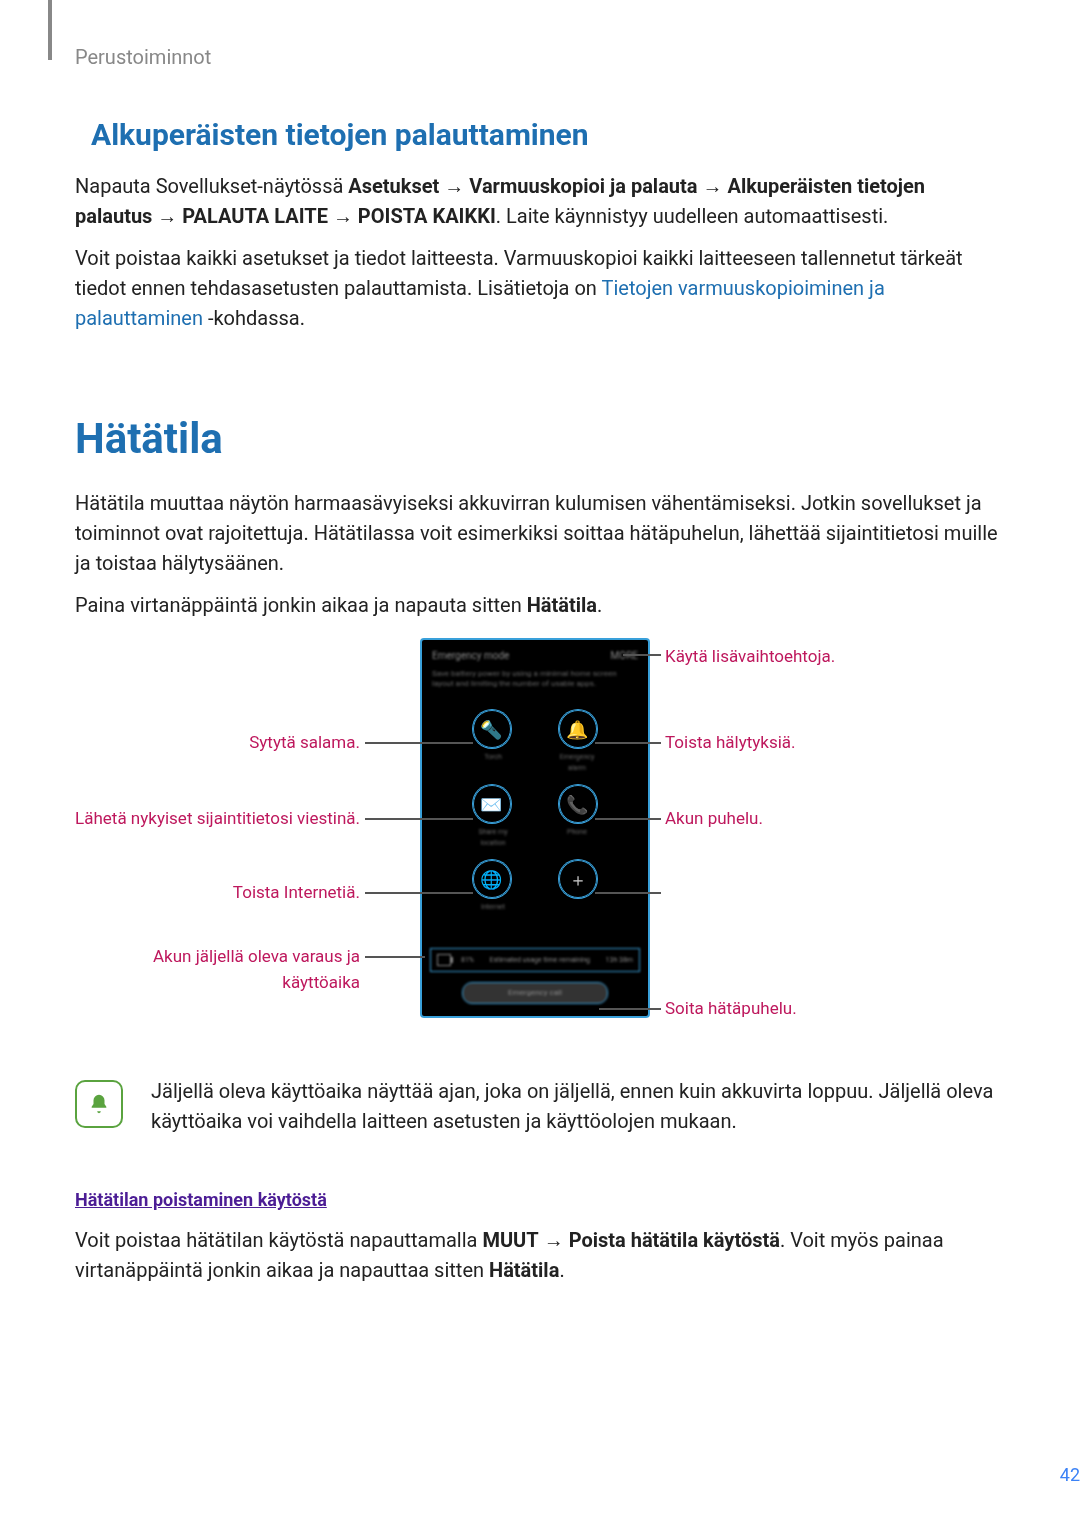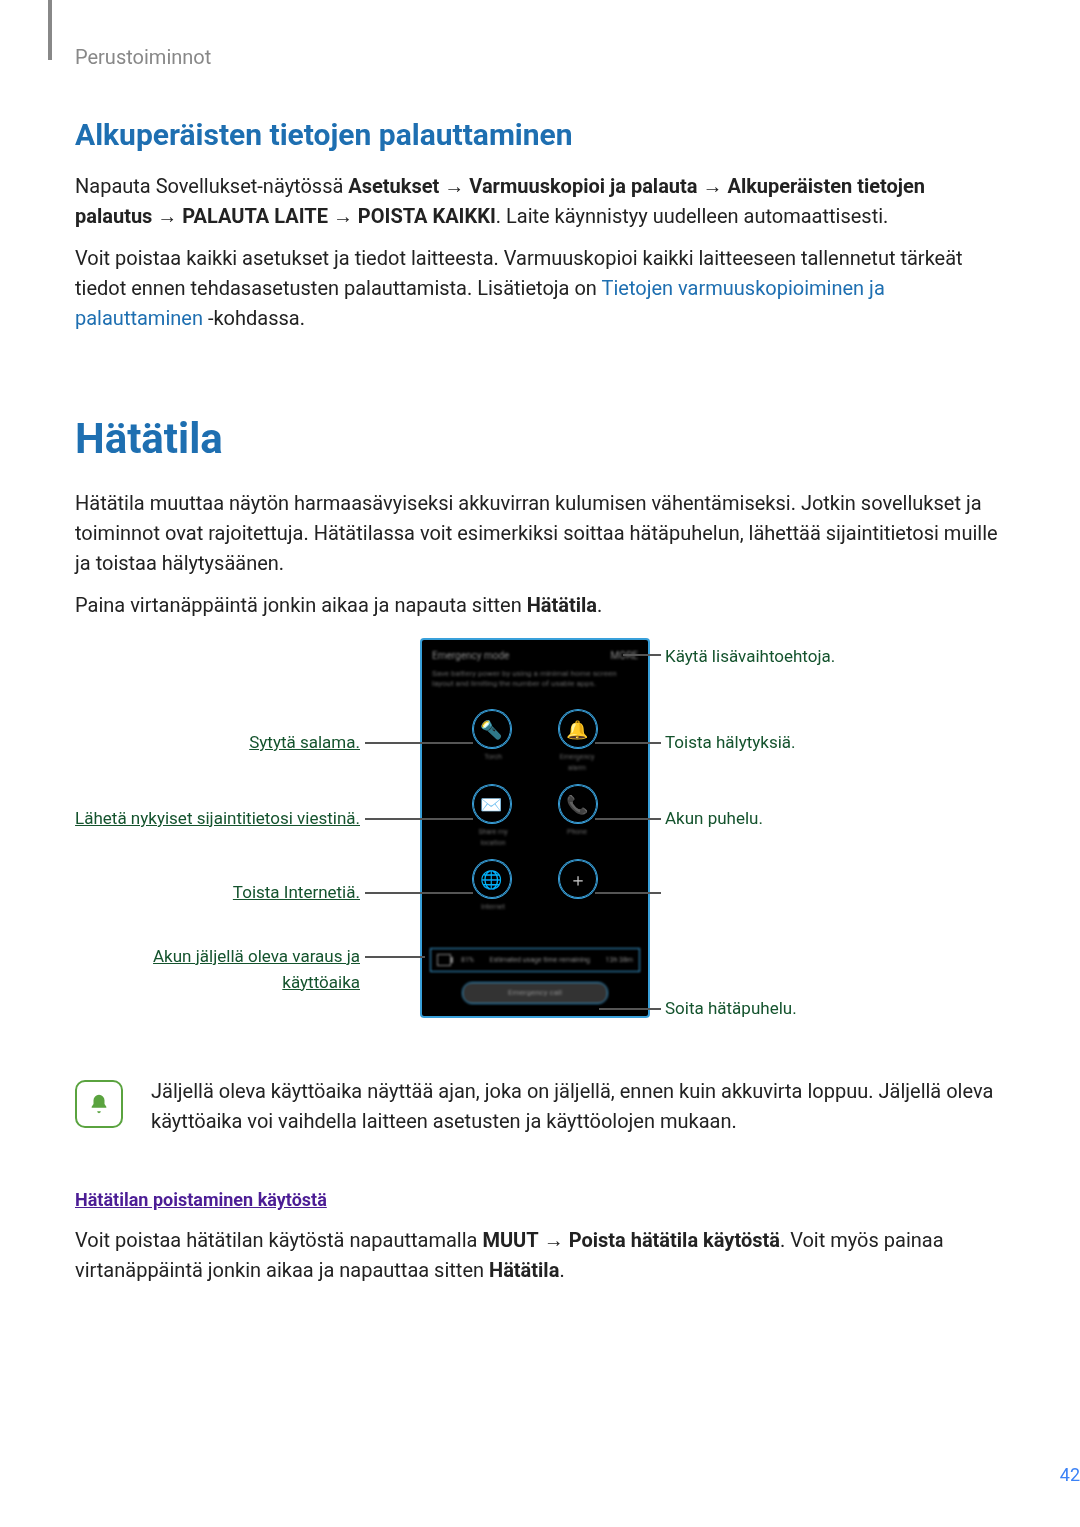--- a/index.html
+++ b/index.html
@@ -29,21 +29,21 @@
   .header-label {
     color: #888;
     font-size: 20px;
     margin-top: 2px;
     margin-bottom: 40px;
   }
   h2 {
     color: #1e6fb1;
     font-size: 30px;
     font-weight: 700;
-    margin: 38px 0 14px 0;
+    margin: 38px 0 14px 16px;
   }
   h1 {
     color: #1e6fb1;
     font-size: 42px;
     font-weight: 700;
     margin: 74px 0 18px 0;
   }
   h3 {
     font-size: 18px;
     font-weight: 700;
@@ -149,23 +149,23 @@
     border-radius: 10px;
     background: #333;
     color: #888;
     font-size: 8px;
     display: flex; align-items: center; justify-content: center;
     filter: blur(1px);
   }
   .callout {
     position: absolute;
     font-size: 17px;
-    color: #14532d;
-  }
-  .callout.left { text-align: right; text-decoration: underline; }
+    color: #be185d;
+  }
+  .callout.left { text-align: right; }
   .callout.right { text-align: left; }
   .line {
     position: absolute;
     height: 2px;
     background: #555;
   }
   .note-box {
     display: flex;
     gap: 28px;
     align-items: flex-start;

